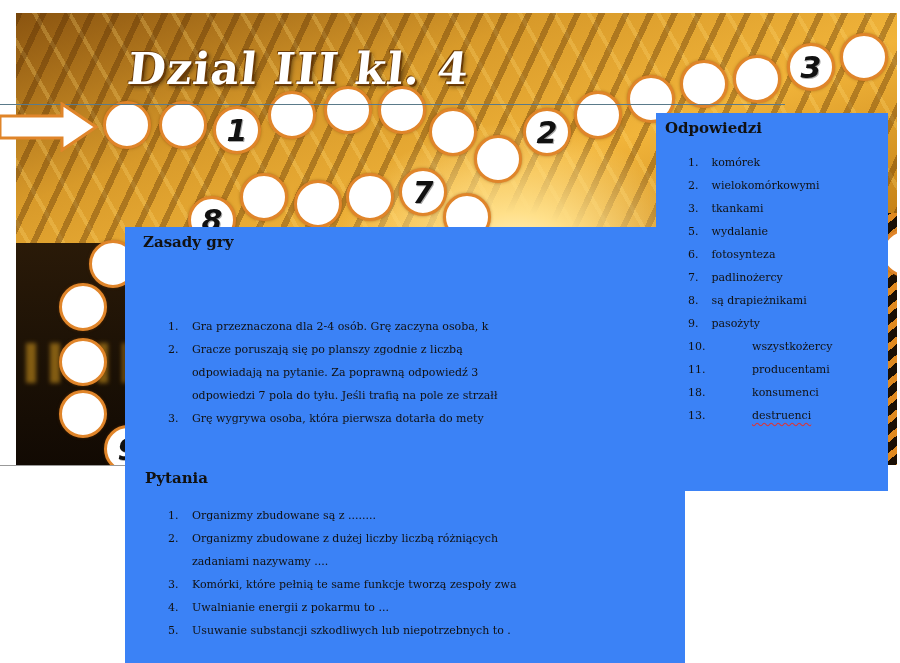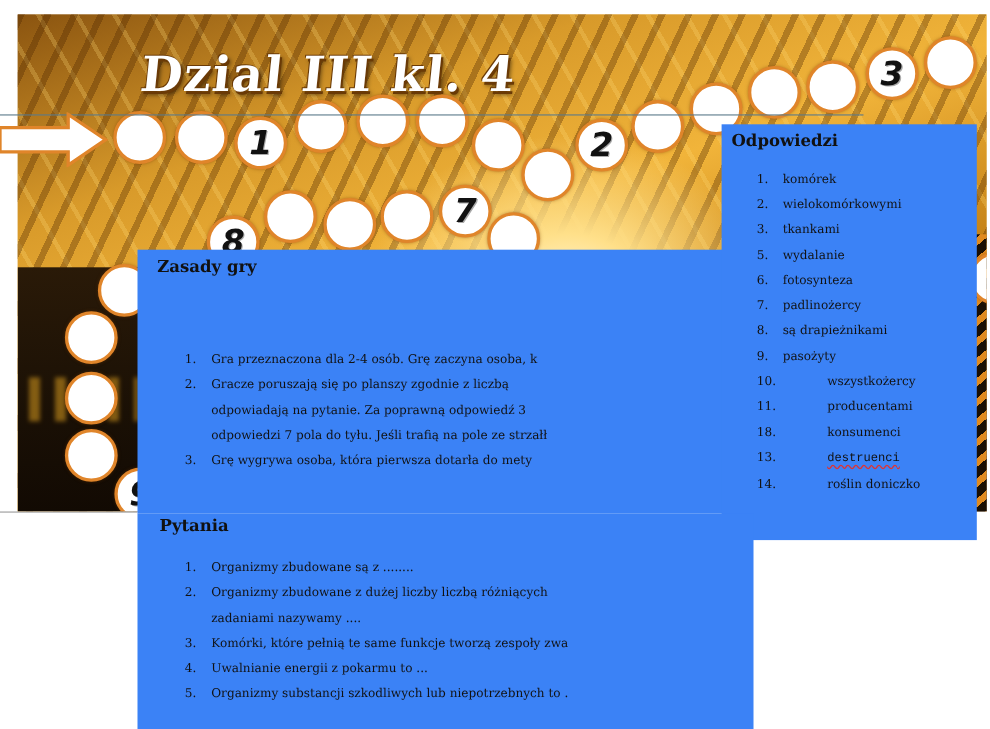--- a/index.html
+++ b/index.html
@@ -64,21 +64,21 @@
     .rules-list { left: 43px; top: 88px; width: 520px; overflow: hidden; font-size: 15px; }
     .rules-list li { white-space: normal; width: 500px; }
     .rules-list li .num { display: inline-block; width: 24px; }
     .rules-list li .cont { padding-left: 24px; display: block; }
     .answers-list { left: 32px; top: 38px; width: 200px; overflow: hidden; font-size: 15.5px; line-height: 23.2px; }
     .answers-list .num { display: inline-block; width: 20px; }
     .answers-list .num.wide { width: 64px; }
     .questions-list { left: 43px; top: 37px; width: 505px; overflow: hidden; font-size: 15px; }
     .questions-list .num { display: inline-block; width: 24px; }
     .questions-list .cont { padding-left: 24px; display: block; }
-    .spell { text-decoration: underline wavy #d33; text-underline-offset: 3px; font-family: Liberation Mono, monospace; }
+    .spell { text-decoration: underline wavy #d33; text-underline-offset: 3px; }
     .faint-line { position: absolute; left: 0; top: 465px; width: 125px; height: 1px; background: #999; }
   </style>
 </head>
 <body>
 
 <div class="board">
   <div class="board-dark-left"></div>
   <div class="board-dark-right"></div>
   <div class="title">Dzial III kl. 4</div>
 
@@ -146,27 +146,26 @@
     <li><span class="num">3.</span> <span>tkankami</span></li>
     <li><span class="num">5.</span> <span>wydalanie</span></li>
     <li><span class="num">6.</span> <span>fotosynteza</span></li>
     <li><span class="num">7.</span> <span>padlinożercy</span></li>
     <li><span class="num">8.</span> <span>są drapieżnikami</span></li>
     <li><span class="num">9.</span> <span>pasożyty</span></li>
     <li><span class="num wide">10.</span><span>wszystkożercy</span></li>
     <li><span class="num wide">11.</span><span>producentami</span></li>
     <li><span class="num wide">18.</span><span>konsumenci</span></li>
     <li><span class="num wide">13.</span><span class="spell">destruenci</span></li>
-    <li><span class="num wide">14.</span><span>roślin doniczko</span></li>
   </ol>
 </div>
 
 <div class="panel panel-questions">
   <h3 class="heading" style="left:20px;top:2px;">Pytania</h3>
   <ol class="list questions-list">
     <li><span class="num">1.</span><span>Organizmy zbudowane są z ........</span></li>
     <li><span class="num">2.</span><span>Organizmy zbudowane z dużej liczby liczbą różniących</span>
       <span class="cont">zadaniami nazywamy ....</span></li>
     <li><span class="num">3.</span><span>Komórki, które pełnią te same funkcje tworzą zespoły zwa</span></li>
     <li><span class="num">4.</span><span>Uwalnianie energii z pokarmu to ...</span></li>
-    <li><span class="num">5.</span><span>Organizmy substancji szkodliwych lub niepotrzebnych to .</span></li>
+    <li><span class="num">5.</span><span>Usuwanie substancji szkodliwych lub niepotrzebnych to .</span></li>
   </ol>
 </div>
 
 </body></html>

